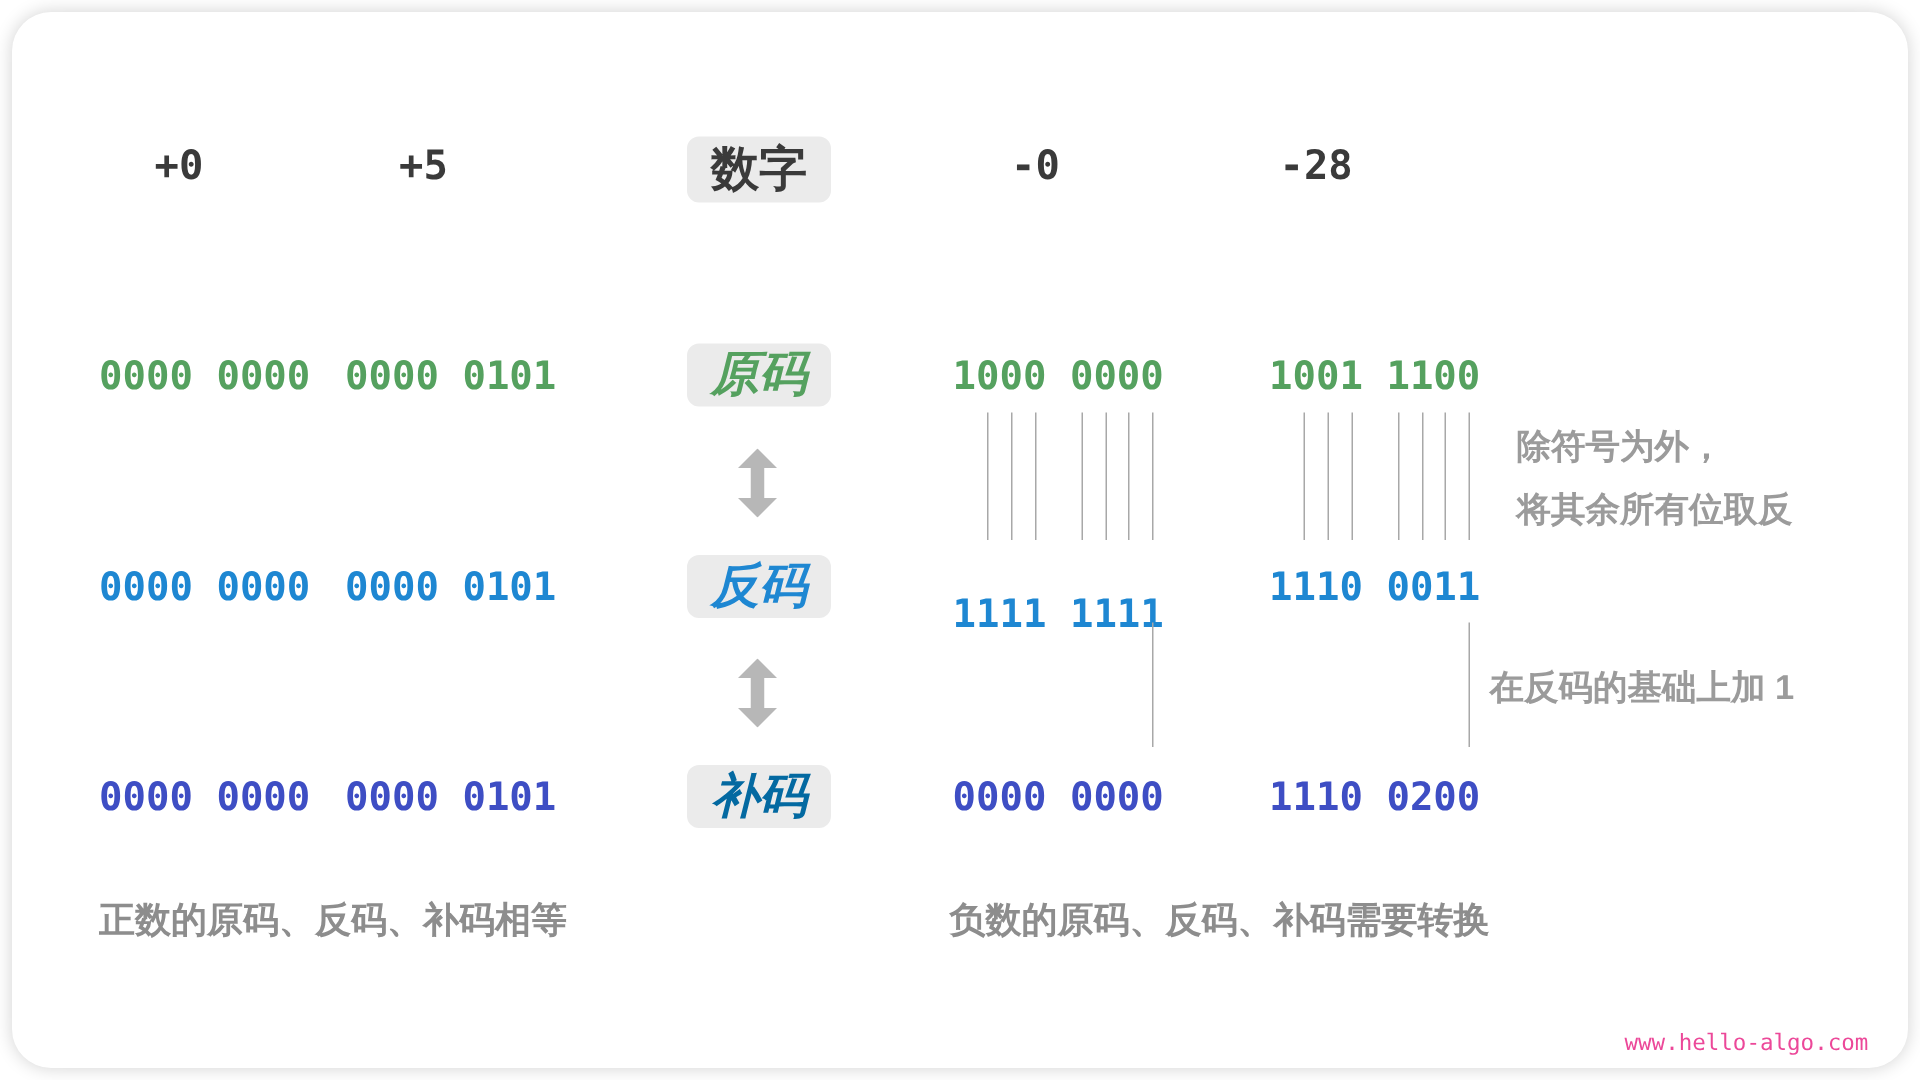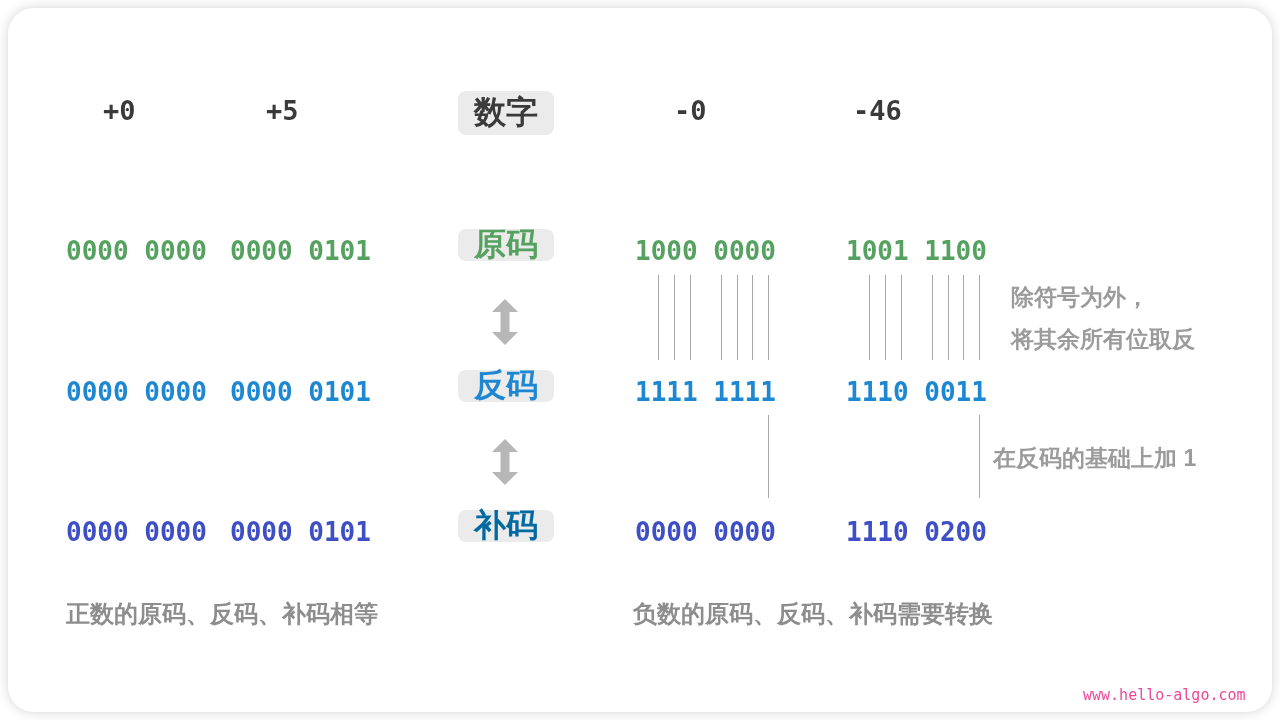--- a/index.html
+++ b/index.html
@@ -9,56 +9,56 @@
         border-radius:26px;box-shadow:0 0 12px rgba(0,0,0,0.18);}
   .mono{font-family:"DejaVu Sans Mono",monospace;font-weight:bold;white-space:pre;}
   .title{position:absolute;font-size:27px;line-height:30px;color:#3a3a3a;}
   .binary{position:absolute;font-size:26px;line-height:28px;letter-spacing:0;}
   .green{color:#55a15f;}
   .blue{color:#1e87d2;}
   .indigo{color:#3e4ec4;}
   .labelbox{position:absolute;width:96px;height:44px;background:#ebebeb;border-radius:8px;
             display:flex;align-items:center;justify-content:center;
             font-weight:bold;font-size:32px;color:#3a3a3a;}
-  .labelbox.row{height:32px;}
+  .labelbox.row{height:42px;font-style:italic;}
   .note{position:absolute;font-weight:bold;font-size:23px;line-height:42px;color:#9b9b9b;}
   .caption{position:absolute;font-weight:bold;font-size:24px;line-height:28px;color:#8d8d8d;}
   .watermark{position:absolute;font-family:"DejaVu Sans Mono",monospace;font-size:15px;
              color:#ec4899;font-weight:normal;}
   .tick{position:absolute;width:1px;background:#a8a8a8;}
   .arrow{position:absolute;width:28px;height:46px;}
 </style>
 </head>
 <body>
 
 <div id="stage">
   <div id="card">
 
     <div class="title mono" style="left:95px;top:88px;">+0</div>
     <div class="title mono" style="left:258px;top:88px;">+5</div>
     <div class="labelbox" style="left:450px;top:83px;">数字</div>
     <div class="title mono" style="left:666px;top:88px;">-0</div>
-    <div class="title mono" style="left:845px;top:88px;">-46</div>
+    <div class="title mono" style="left:845px;top:88px;">-28</div>
 
     <div class="binary mono green" style="left:58px;top:229px;">0000 0000</div>
     <div class="binary mono green" style="left:222px;top:229px;">0000 0101</div>
     <div class="labelbox row green" style="left:450px;top:221px;color:#55a15f;">原码</div>
     <div class="binary mono green" style="left:627px;top:229px;">1000 0000</div>
     <div class="binary mono green" style="left:838px;top:229px;">1001 1100</div>
 
     <svg class="arrow" style="left:483px;top:291px;" viewBox="0 0 28 46">
       <polygon points="14,0 27,13 1,13" fill="#b7b7b7"></polygon>
       <rect x="9.5" y="12" width="9" height="22" fill="#b7b7b7"></rect>
       <polygon points="14,46 27,33 1,33" fill="#b7b7b7"></polygon>
     </svg>
 
     <div class="binary mono blue" style="left:58px;top:370px;">0000 0000</div>
     <div class="binary mono blue" style="left:222px;top:370px;">0000 0101</div>
     <div class="labelbox row blue" style="left:450px;top:362px;color:#1e87d2;">反码</div>
-    <div class="binary mono blue" style="left:627px;top:370px;">1111 1111</div>
+    <div class="binary mono blue" style="left:627px;top:388px;">1111 1111</div>
     <div class="binary mono blue" style="left:838px;top:370px;">1110 0011</div>
 
     <svg class="arrow" style="left:483px;top:431px;" viewBox="0 0 28 46">
       <polygon points="14,0 27,13 1,13" fill="#b7b7b7"></polygon>
       <rect x="9.5" y="12" width="9" height="22" fill="#b7b7b7"></rect>
       <polygon points="14,46 27,33 1,33" fill="#b7b7b7"></polygon>
     </svg>
 
     <div class="binary mono indigo" style="left:58px;top:510px;">0000 0000</div>
     <div class="binary mono indigo" style="left:222px;top:510px;">0000 0101</div>

